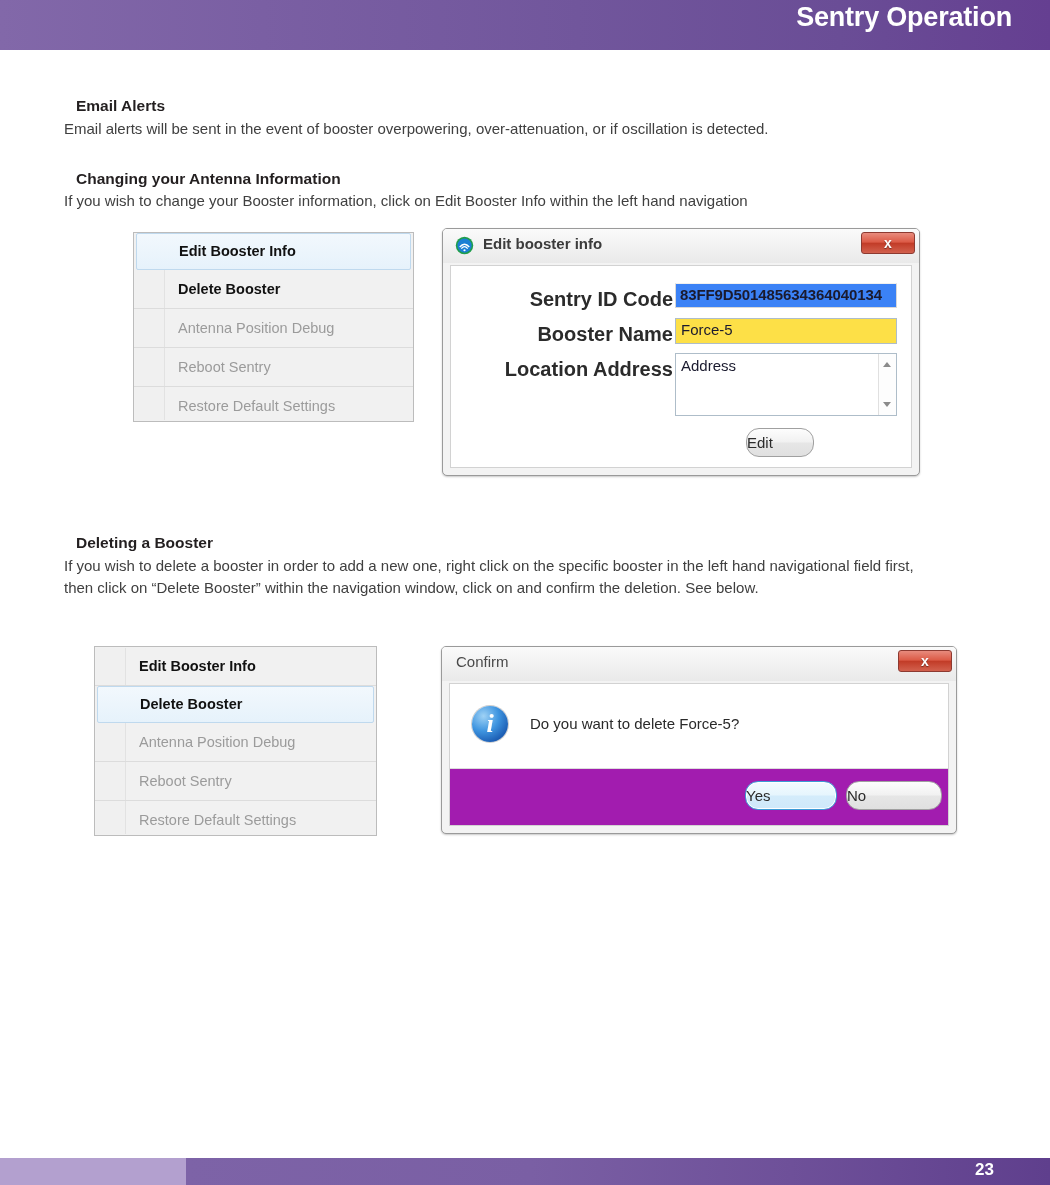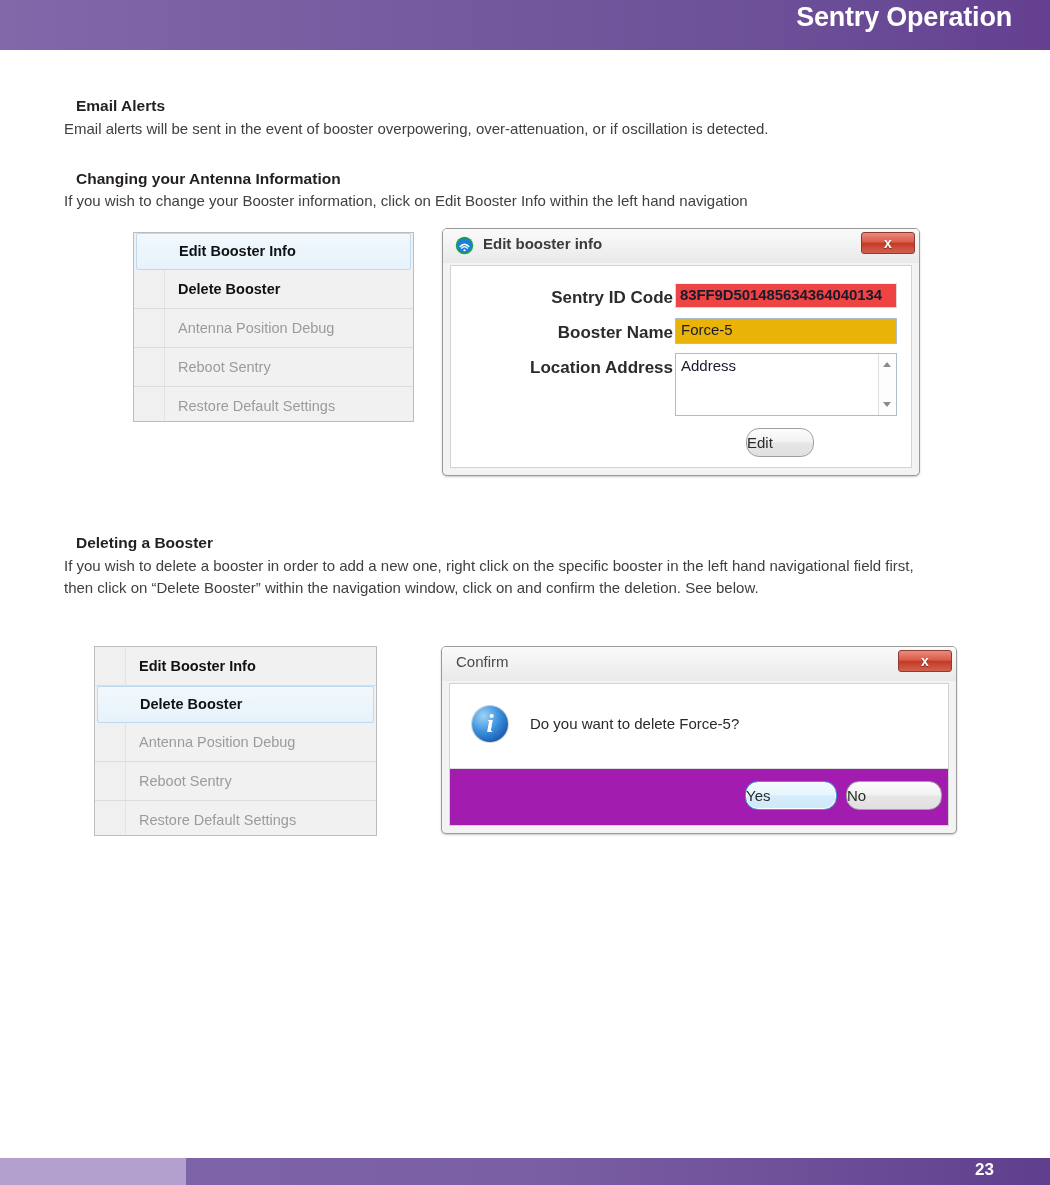--- a/index.html
+++ b/index.html
@@ -167,42 +167,42 @@
     position: absolute;
     left: 7px; right: 7px;
     top: 36px; bottom: 7px;
     background: #ffffff;
     border: 1px solid #d2d2d2;
     box-sizing: border-box;
   }
   .field-label {
     position: absolute;
     right: 0;
-    font-size: 17px;
+    font-size: 20px;
     font-weight: bold;
     color: #2b2b2b;
     white-space: nowrap;
     text-align: right;
   }
   .field-readonly {
     position: absolute;
-    background: #ef4444;
+    background: #3b82f6;
     border: 1px solid #d8d8d8;
     border-top: 1px solid #f0f0f0;
     box-sizing: border-box;
     font-size: 15px;
     font-weight: bold;
     color: #1a1a2e;
     padding: 2px 4px;
     letter-spacing: -0.1px;
     white-space: nowrap;
   }
   .field-input {
     position: absolute;
-    background: #eab308;
+    background: #fde047;
     border: 1px solid #aebdc9;
     box-sizing: border-box;
     font-size: 15px;
     color: #1a1a2e;
     padding: 2px 5px;
     white-space: nowrap;
   }
   .field-textarea {
     position: absolute;
     background: #ffffff;

